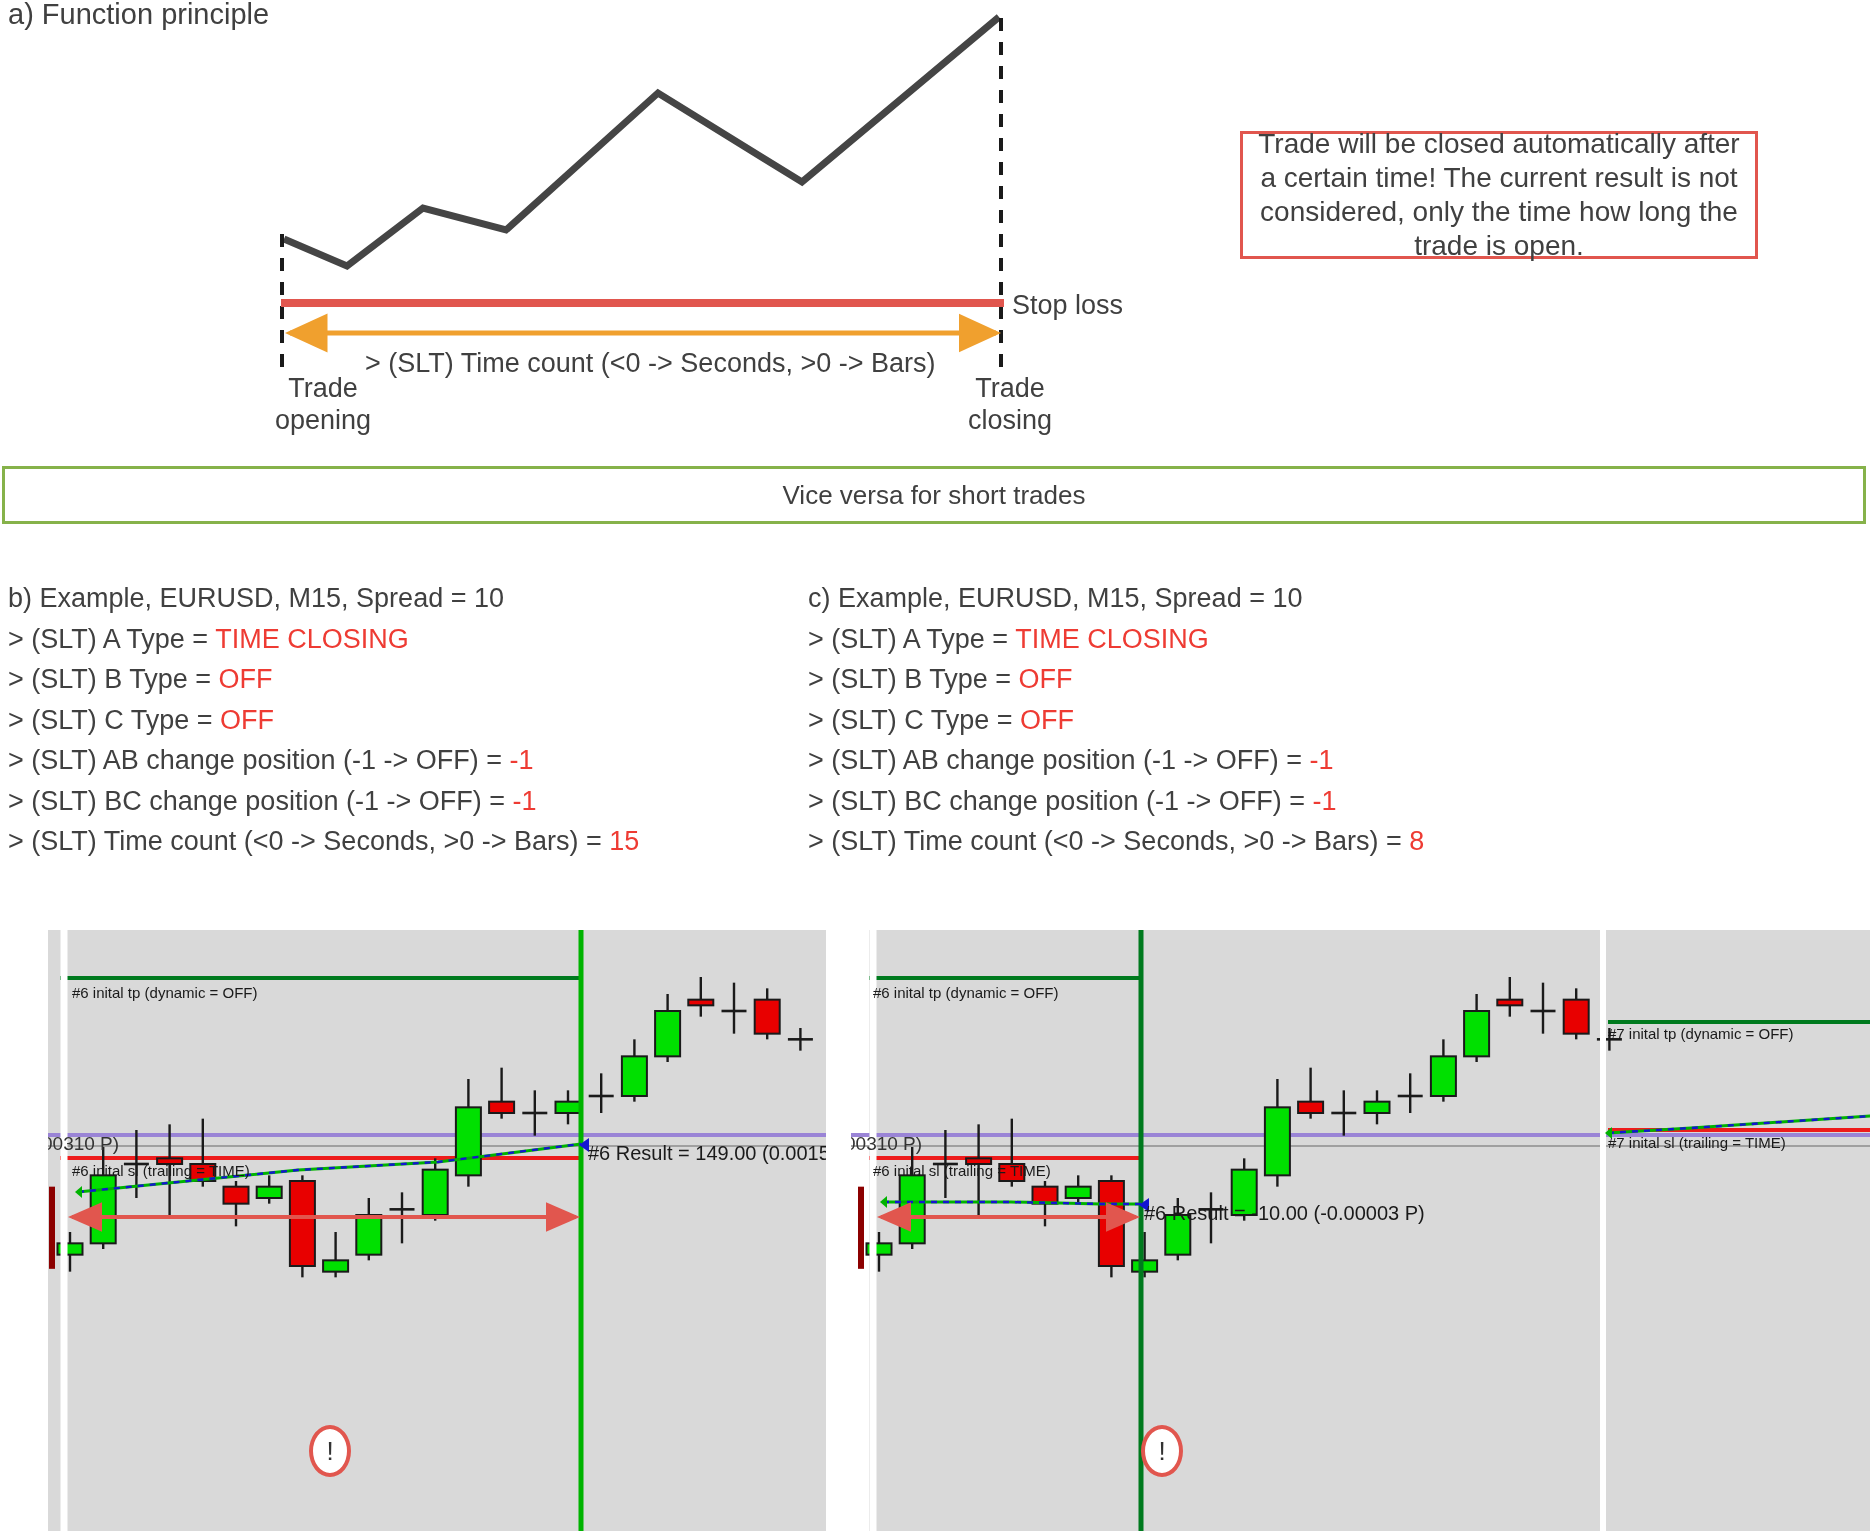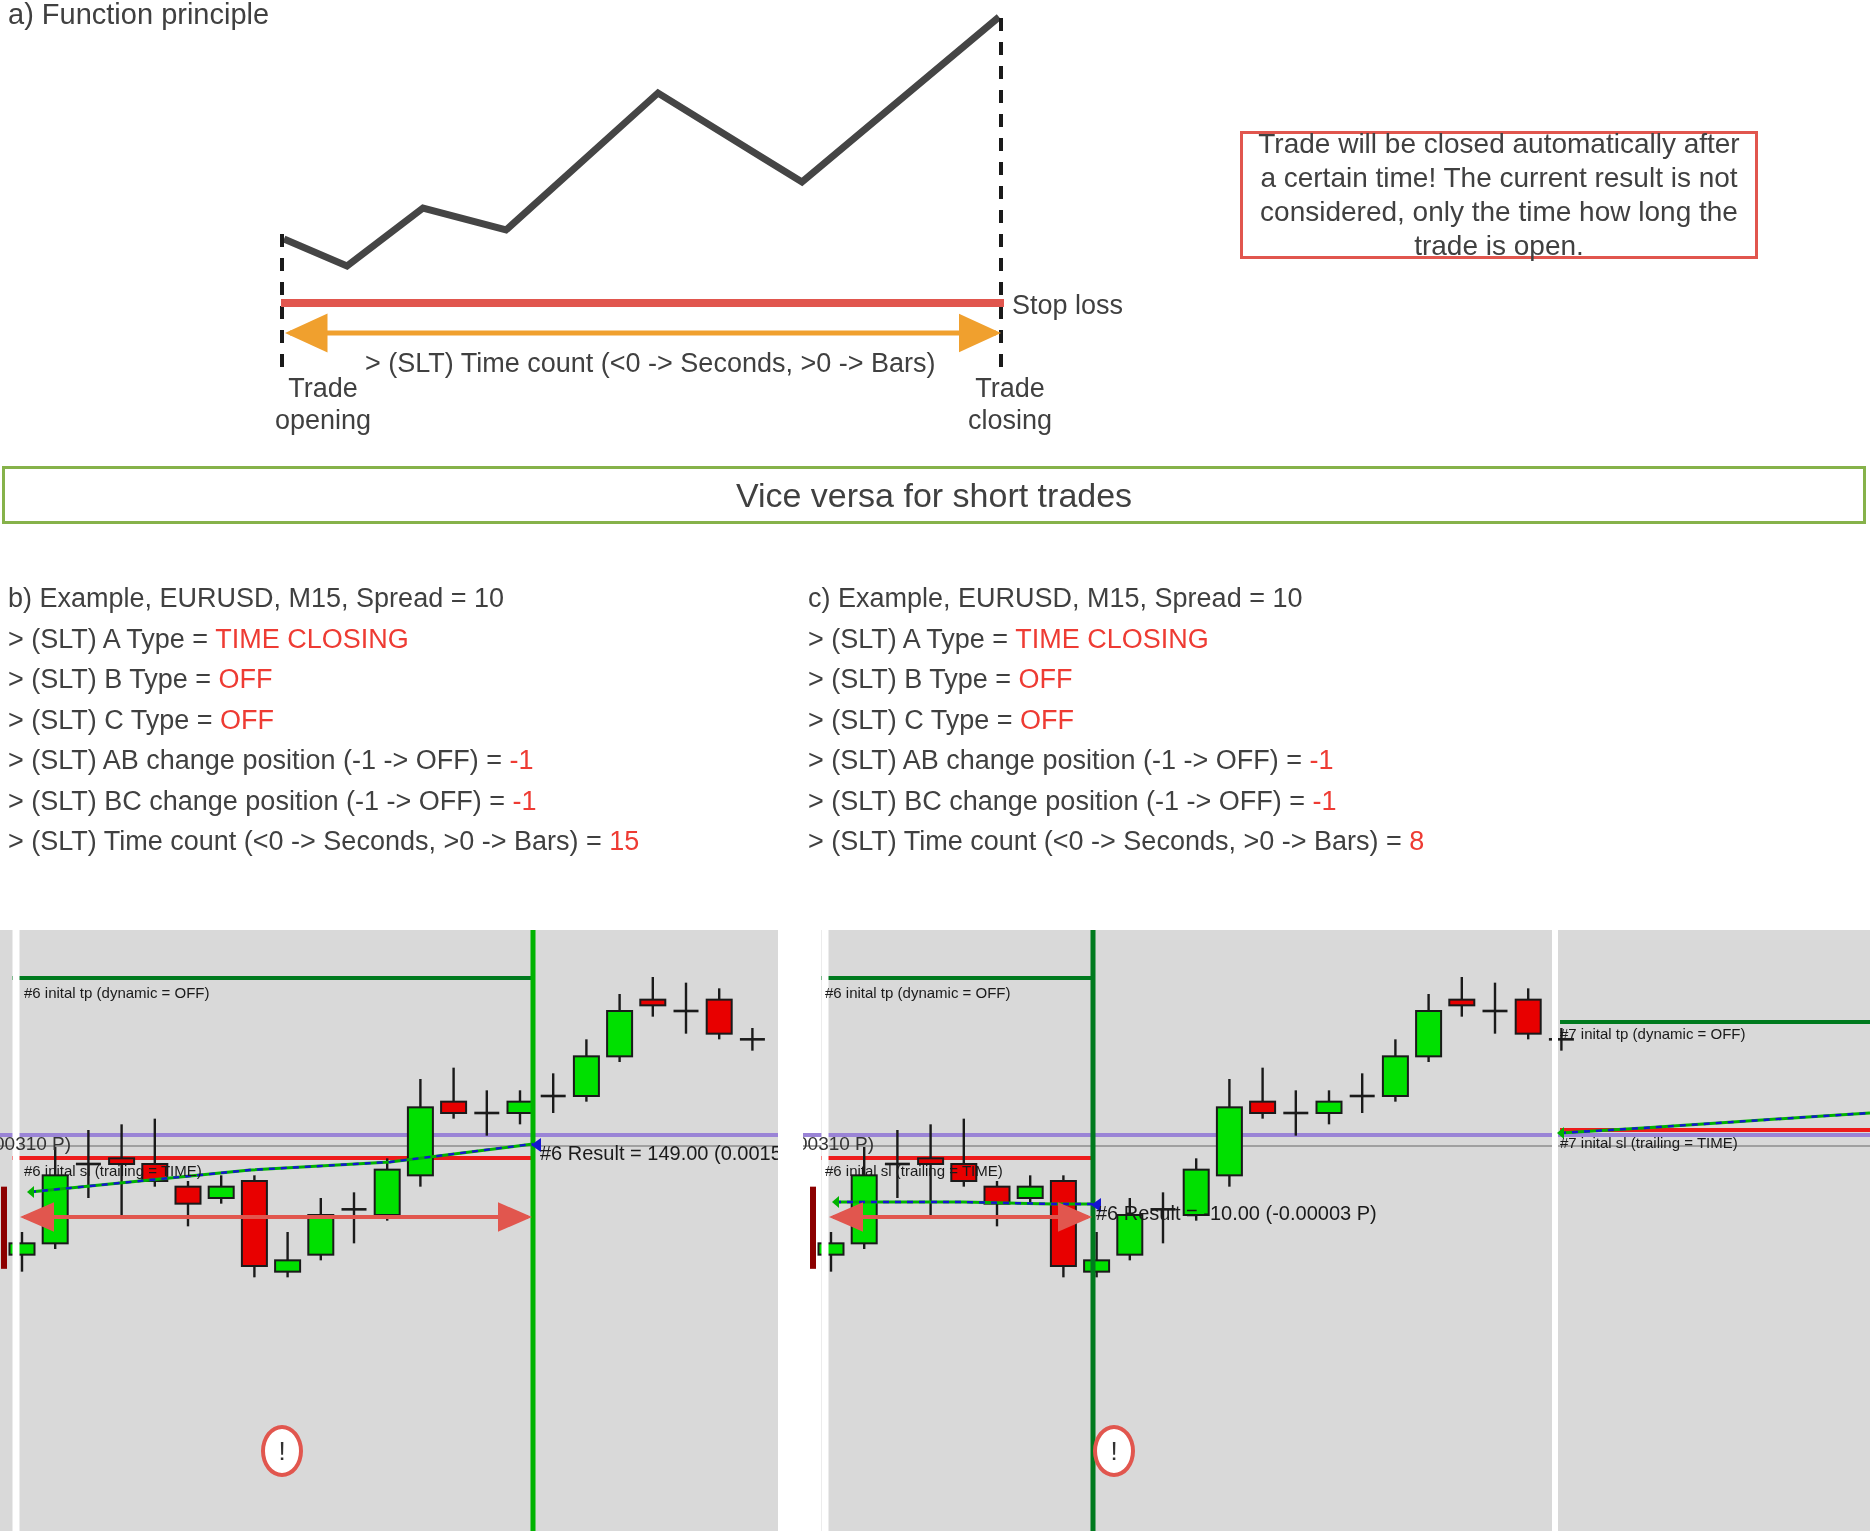--- a/index.html
+++ b/index.html
@@ -40,33 +40,33 @@
   #timecount-label { left:365px; top:348px; }
   #trade-opening-label { left:243px; top:373px; width:160px; text-align:center; line-height:1.18; white-space:normal; }
   #trade-closing-label { left:930px; top:373px; width:160px; text-align:center; line-height:1.18; white-space:normal; }
 
   
   #viceversa-box {
     position:absolute; left:2px; top:466px; width:1864px; height:58px;
     border:3px solid #86b24a; background:#ffffff;
     display:flex; align-items:center; justify-content:center;
   }
-  #viceversa-text { font-size:34px; color:#404040; }
+  #viceversa-text { font-size:26px; color:#404040; }
 
   
   .example-block { position:absolute; top:530px; font-size:27px; line-height:1.50; color:#404040; white-space:nowrap;margin-top:48px; }
   #example-b { left:8px; }
   #example-c { left:808px; }
   .ex-line { display:block; }
   .ex-val { color:#ee3b33; }
 
   
   .chart-wrap {
     position:absolute; top:930px; height:601px;
-    background:#d9d9d9; overflow:hidden;
+    background:#d9d9d9; overflow:hidden;margin-left:48px;
   }
   #chart-b { left:0px; width:778px; }
   #chart-c { left:803px; width:1067px; }
 
   .chart-svg { position:absolute; left:0; top:0; }
 
   
   .chart-label {
     position:absolute; font-family:"Liberation Sans", sans-serif;
     font-size:15px; color:#1a1a1a; white-space:nowrap;

